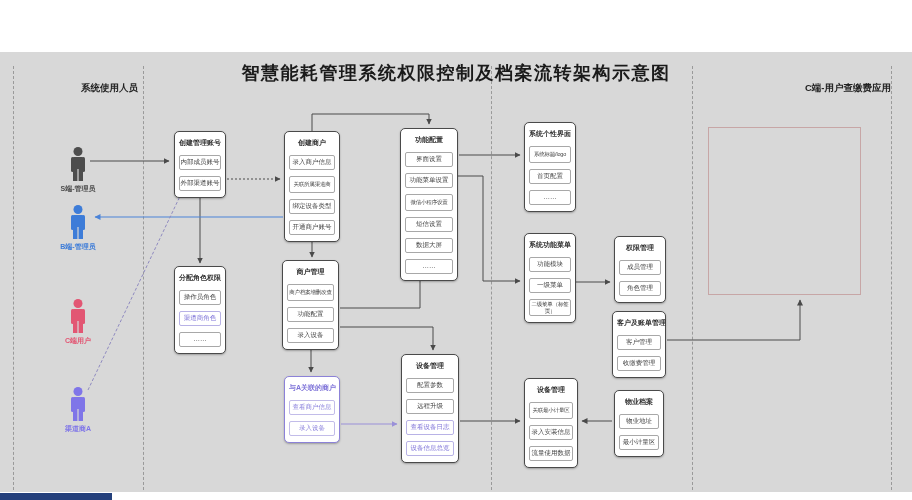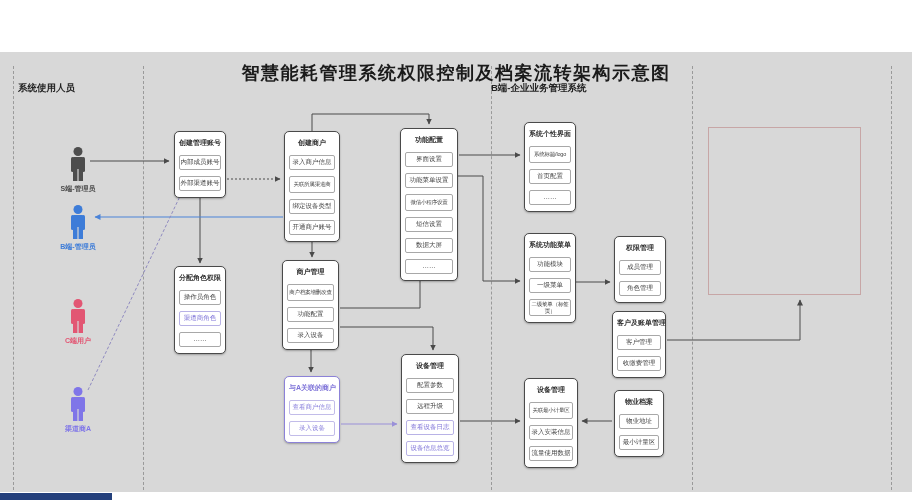--- a/index.html
+++ b/index.html
@@ -1,21 +1,21 @@
 <!DOCTYPE html>
 <html><head>
 <meta charset="utf-8">
 <style>
   html,body{margin:0;padding:0;}
   #root{position:relative;width:912px;height:500px;overflow:hidden;background:#ffffff;
         font-family:"Liberation Sans","DejaVu Sans",sans-serif;}
   .canvas{position:absolute;left:0;top:52px;width:912px;height:440px;background:#d8d8d8;}
   .title{position:absolute;left:0;top:13px;width:912px;text-align:center;
          font-size:18px;font-weight:bold;letter-spacing:1.5px;color:#1a1a1a;margin-top:48px;}
-  .colhead{position:absolute;top:82px;text-align:left;font-size:9.5px;font-weight:bold;color:#222;}
+  .colhead{position:absolute;top:82px;text-align:right;font-size:9.5px;font-weight:bold;color:#222;}
   .divider{position:absolute;top:66px;height:424px;width:0;border-left:1px dashed #9a9a9a;}
 
   
   .box{position:absolute;background:#fff;border:1px solid #4a4a4a;border-radius:5px;
        padding:4px 4px 6px;box-shadow:0 1px 2px rgba(0,0,0,.28);box-sizing:border-box;}
   .box-title{height:13px;line-height:13px;text-align:center;font-size:7px;font-weight:bold;
              color:#333;white-space:nowrap;}
   .box-item{height:13px;line-height:12px;margin-top:6px;border:1px solid #a8a8a8;border-radius:2px;
             background:#fff;text-align:center;font-size:6.5px;color:#444;white-space:nowrap;overflow:hidden;}
   .box-item.long{font-size:5.5px;letter-spacing:-.2px;white-space:normal;height:auto;min-height:13px;
@@ -47,21 +47,21 @@
 
   <div class="title">智慧能耗管理系统权限控制及档案流转架构示意图</div>
 
   <div class="divider" style="left:13px"></div>
   <div class="divider" style="left:143px"></div>
   <div class="divider" style="left:491px"></div>
   <div class="divider" style="left:692px"></div>
   <div class="divider" style="left:891px"></div>
 
   <div class="colhead" style="left:18px;width:120px">系统使用人员</div>
-  <div class="colhead" style="left:491px;width:201px">B端-企业业务管理系统</div>
+  <div class="colhead" style="left:692px;width:199px">C端-用户查缴费应用</div>
 
   <svg id="wires" width="912" height="500">
     <defs>
       <marker id="ah" markerWidth="7" markerHeight="7" refX="5.5" refY="3" orient="auto">
           <path d="M0,0 L6,3 L0,6 z" fill="#4a4a4a"></path>
         </marker>
       <marker id="ahb" markerWidth="7" markerHeight="7" refX="5.5" refY="3" orient="auto">
           <path d="M0,0 L6,3 L0,6 z" fill="#4b83d8"></path>
         </marker>
       <marker id="ahp" markerWidth="7" markerHeight="7" refX="5.5" refY="3" orient="auto">

